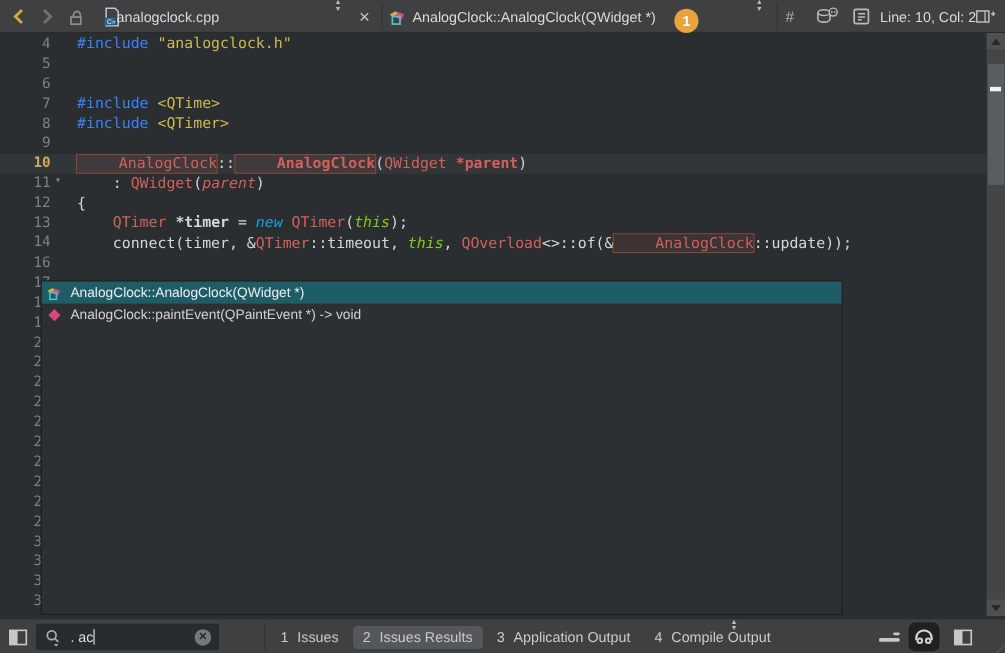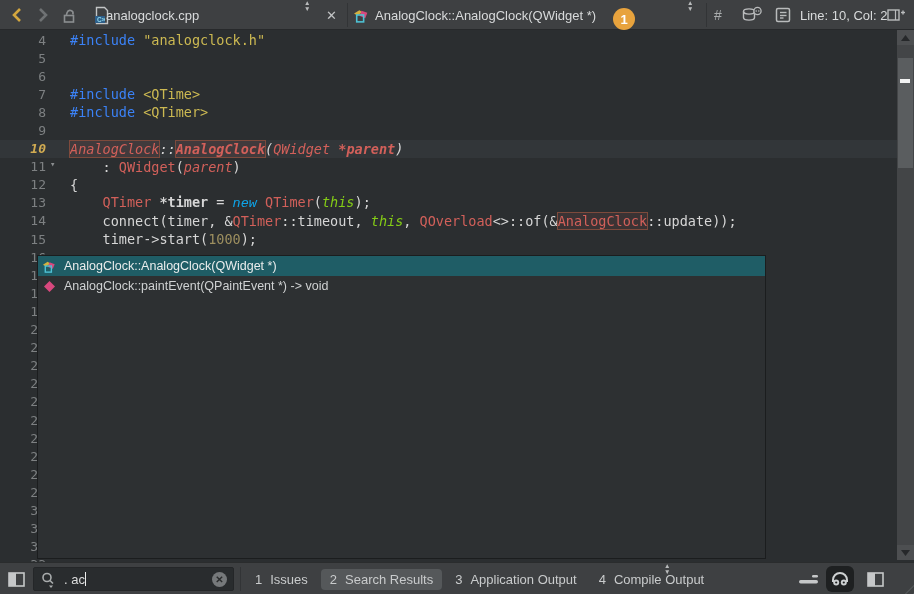--- a/index.html
+++ b/index.html
@@ -18,57 +18,57 @@
   .hash { color:#a9acad; font-size:14px; }
   .badge { position:absolute; left:613px; top:8px; width:22px; height:22px; border-radius:50%;
            display:flex; align-items:center; justify-content:center;
            color:#ffffff; font-size:13px; font-weight:bold; z-index:31; }
 
   
   .editor { position:absolute; top:30px; left:0; width:914px; height:532px; background:#2b2e30; overflow:hidden; }
   .code-rows { position:absolute; top:1px; left:0; width:897px; }
   .row { height:18.1px; display:flex; align-items:center; white-space:pre;
          font-family:"DejaVu Sans Mono", monospace; font-size:13.5px; position:relative; }
-  .row.cur { background:#323639;font-style:italic; }
+  .row.cur { background:#323639; }
   .ln { display:inline-block; width:46px; text-align:right; color:#7d8082; font-size:13px; flex:none; }
   .row.cur .ln { color:#d2ac52; font-weight:bold; }
   .fold { position:absolute; left:50px; top:1px; color:#8a8d8f; font-size:9px; }
   .code { margin-left:24px; }
   .tk-p  { color:#3b82f6; }
   .tk-s  { color:#ccb952; }
   .tk-t  { color:#d2605a; }
   .tk-tb { color:#d2605a; font-weight:bold; }
   .tk-d  { color:#d6d6d6; }
   .tk-db { color:#d6d6d6; font-weight:bold; }
   .tk-i  { color:#0ea5e9; font-style:italic;font-family:Liberation Mono, monospace; }
   .tk-ib { color:#84cc16; font-style:italic; }
   .tk-ti { color:#d2605a; font-style:italic; }
   .tk-n  { color:#9d8f5f; }
-  .tk-hl { outline:1px solid #7e4a3c; background:rgba(210,96,90,0.10); }
+  .tk-hl { outline:1px solid #7e4a3c; background:rgba(210,96,90,0.10);padding-left:38px; }
 
   
   .popup { position:absolute; left:37px; top:225px; width:729px; height:304px;
            background:#2d3032; border:1px solid #1b1d1e; z-index:20; }
   .popup-item { height:20px; display:flex; align-items:center; gap:7px; padding-left:4px;
                 font-size:12.5px; color:#cfd1d2; white-space:nowrap; }
   .popup-item.sel { background:#1f5d66; color:#e9ecec; }
 
   
   .vscroll { position:absolute; right:0; top:0; width:17px; height:530px; background:#434547; z-index:25; }
   .sbtn { position:absolute; left:0; width:17px; height:15px; background:#4d4f51;
           display:flex; align-items:center; justify-content:center; }
   .sbtn svg { display:block; }
   .thumb { position:absolute; left:1px; top:28px; width:15px; height:110px; background:#5a5d5f; }
   .thumb-mark { position:absolute; left:2px; top:21px; width:10px; height:4px; background:#f2f3f3; }
 
   
   .statusbar { position:absolute; left:0; top:562px; width:914px; height:32px;
                background:#3e4042; border-top:1px solid #2a2c2d; z-index:30; }
   .statusbar .abs { position:absolute; top:0; height:32px; display:flex; align-items:center; }
-  .locator { position:absolute; left:33px; top:4px; width:201px; height:24px; background:#292c2e;
+  .locator { position:absolute; left:33px; top:4px; width:166px; height:24px; background:#292c2e;
              border:1px solid #242628; border-radius:2px; display:flex; align-items:center; padding:0 6px;justify-content:space-between; }
   .locator-text { color:#dcdddd; font-size:13px; margin-left:7px; white-space:pre; }
   .caret { display:inline-block; width:1px; height:14px; background:#eceded; vertical-align:middle; }
   .clear-btn { margin-left:auto; width:15px; height:15px; border-radius:50%; background:#76797b;
                color:#2a2c2d; font-size:10px; font-weight:bold; display:flex; align-items:center; justify-content:center; }
   .ssep { position:absolute; top:4px; left:240px; width:1px; height:24px; background:#323436; }
   .panes { position:absolute; left:246px; top:0; height:32px; display:flex; align-items:center; gap:4px; }
   .pane-btn { display:flex; align-items:center; gap:8px; padding:3px 9px; border-radius:4px;
               color:#c9cbcc; font-size:13px; white-space:nowrap; }
   .pane-btn.active { background:#55585a; }
@@ -175,21 +175,20 @@
       <div class="row"><span class="ln">5</span><span class="code"></span></div>
       <div class="row"><span class="ln">6</span></div>
       <div class="row"><span class="ln">7</span><span class="code"><span class="tk-p">#include </span><span class="tk-s">&lt;QTime&gt;</span></span></div>
       <div class="row"><span class="ln">8</span><span class="code"><span class="tk-p">#include </span><span class="tk-s">&lt;QTimer&gt;</span></span></div>
       <div class="row"><span class="ln">9</span><span class="code"></span></div>
       <div class="row cur"><span class="ln">10</span><span class="code"><span class="tk-t tk-hl">AnalogClock</span><span class="tk-d">::</span><span class="tk-tb tk-hl">AnalogClock</span><span class="tk-d">(</span><span class="tk-t">QWidget</span><span class="tk-d"> </span><span class="tk-tb">*parent</span><span class="tk-d">)</span></span></div>
       <div class="row"><span class="ln">11</span><span class="fold">▾</span><span class="code"><span class="tk-d">    : </span><span class="tk-t">QWidget</span><span class="tk-d">(</span><span class="tk-ti">parent</span><span class="tk-d">)</span></span></div>
       <div class="row"><span class="ln">12</span><span class="code"><span class="tk-d">{</span></span></div>
       <div class="row"><span class="ln">13</span><span class="code"><span class="tk-d">    </span><span class="tk-t">QTimer</span><span class="tk-d"> </span><span class="tk-db">*timer</span><span class="tk-d"> = </span><span class="tk-i">new</span><span class="tk-d"> </span><span class="tk-t">QTimer</span><span class="tk-d">(</span><span class="tk-ib">this</span><span class="tk-d">);</span></span></div>
       <div class="row"><span class="ln">14</span><span class="code"><span class="tk-d">    connect(timer, &amp;</span><span class="tk-t">QTimer</span><span class="tk-d">::timeout, </span><span class="tk-ib">this</span><span class="tk-d">, </span><span class="tk-t">QOverload</span><span class="tk-d">&lt;&gt;::of(&amp;</span><span class="tk-t tk-hl">AnalogClock</span><span class="tk-d">::update));</span></span></div>
-      <div class="row"><span class="ln">15</span><span class="code"><span class="tk-d">    timer-&gt;start(</span><span class="tk-n">1000</span><span class="tk-d">);</span></span></div>
       <div class="row"><span class="ln">16</span><span class="code"></span></div>
       <div class="row"><span class="ln">17</span><span class="code"></span></div>
       <div class="row"><span class="ln">18</span><span class="code"></span></div>
       <div class="row"><span class="ln">19</span><span class="code"></span></div>
       <div class="row"><span class="ln">20</span><span class="code"></span></div>
       <div class="row"><span class="ln">21</span><span class="code"></span></div>
       <div class="row"><span class="ln">22</span><span class="code"></span></div>
       <div class="row"><span class="ln">23</span><span class="code"></span></div>
       <div class="row"><span class="ln">24</span><span class="code"></span></div>
       <div class="row"><span class="ln">25</span><span class="code"></span></div>
@@ -264,21 +263,21 @@
 
   <div class="ssep"></div>
 
   <div class="panes">
       <div class="pane-btn">
         <span>1</span>
         <span>Issues</span>
       </div>
       <div class="pane-btn active">
         <span>2</span>
-        <span>Search Results</span>
+        <span>Issues Results</span>
       </div>
       <div class="pane-btn">
         <span>3</span>
         <span>Application Output</span>
       </div>
       <div class="pane-btn">
         <span>4</span>
         <span>Compile Output</span>
       </div>
     </div>

